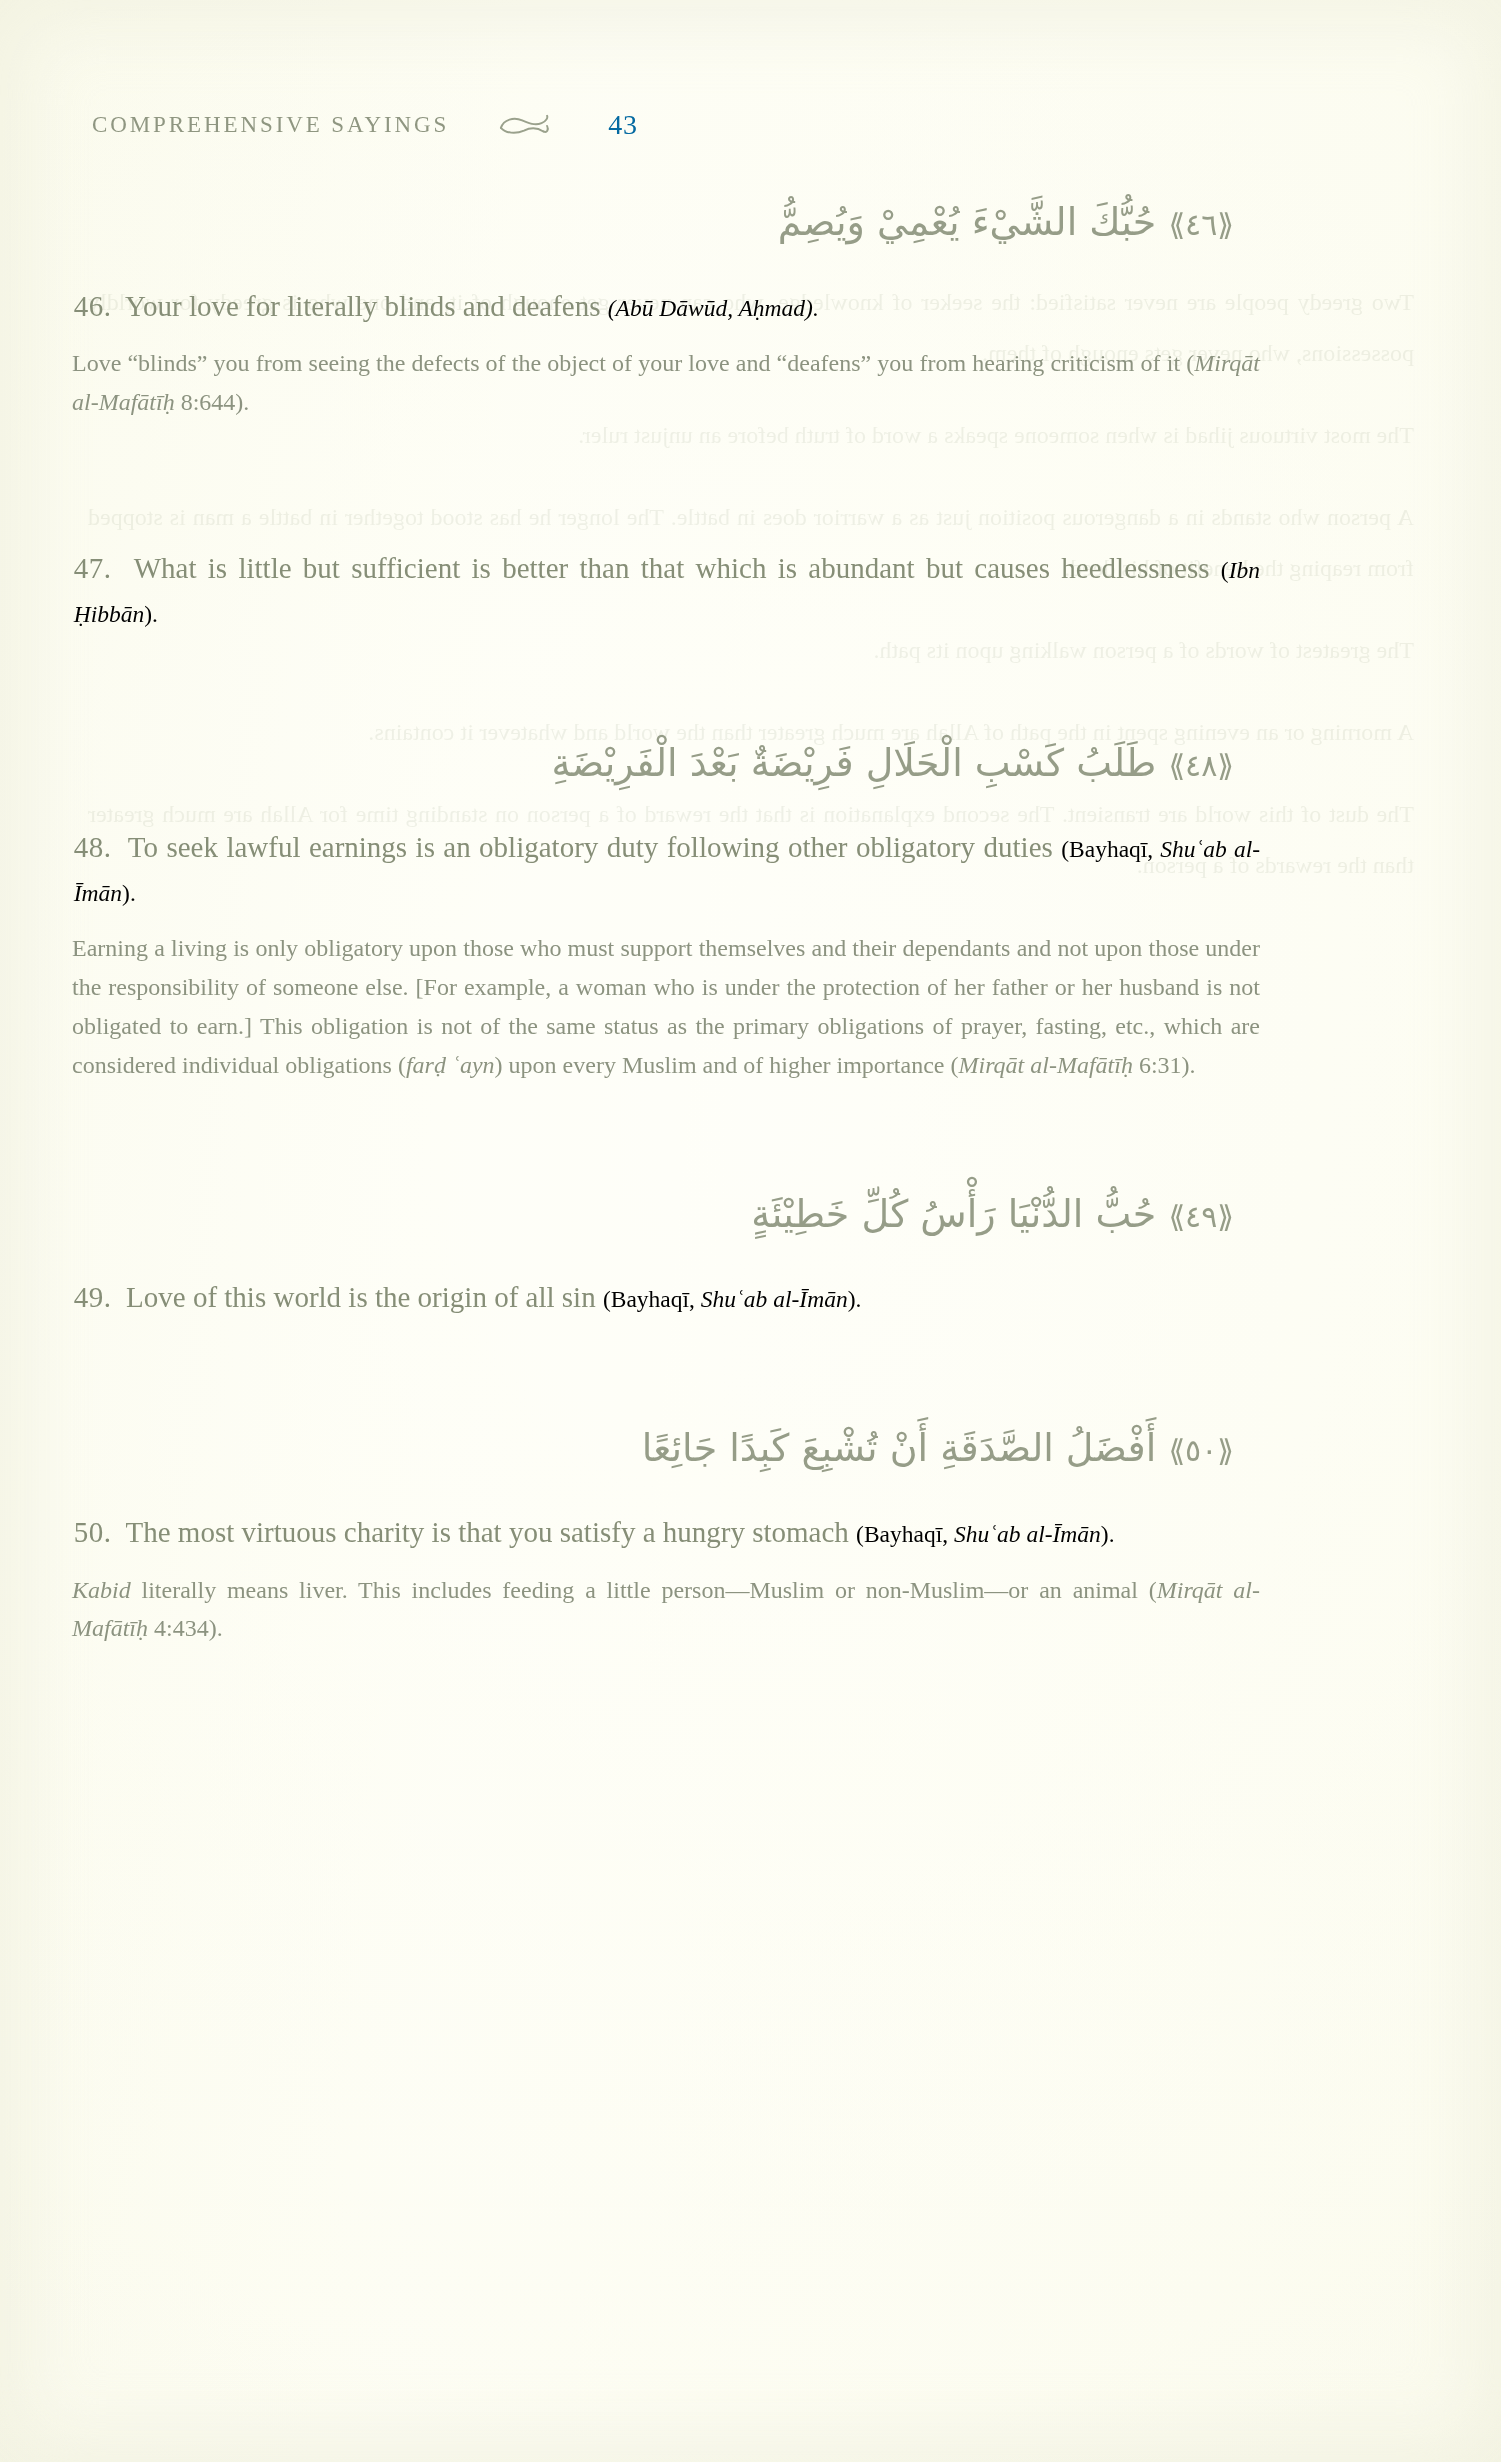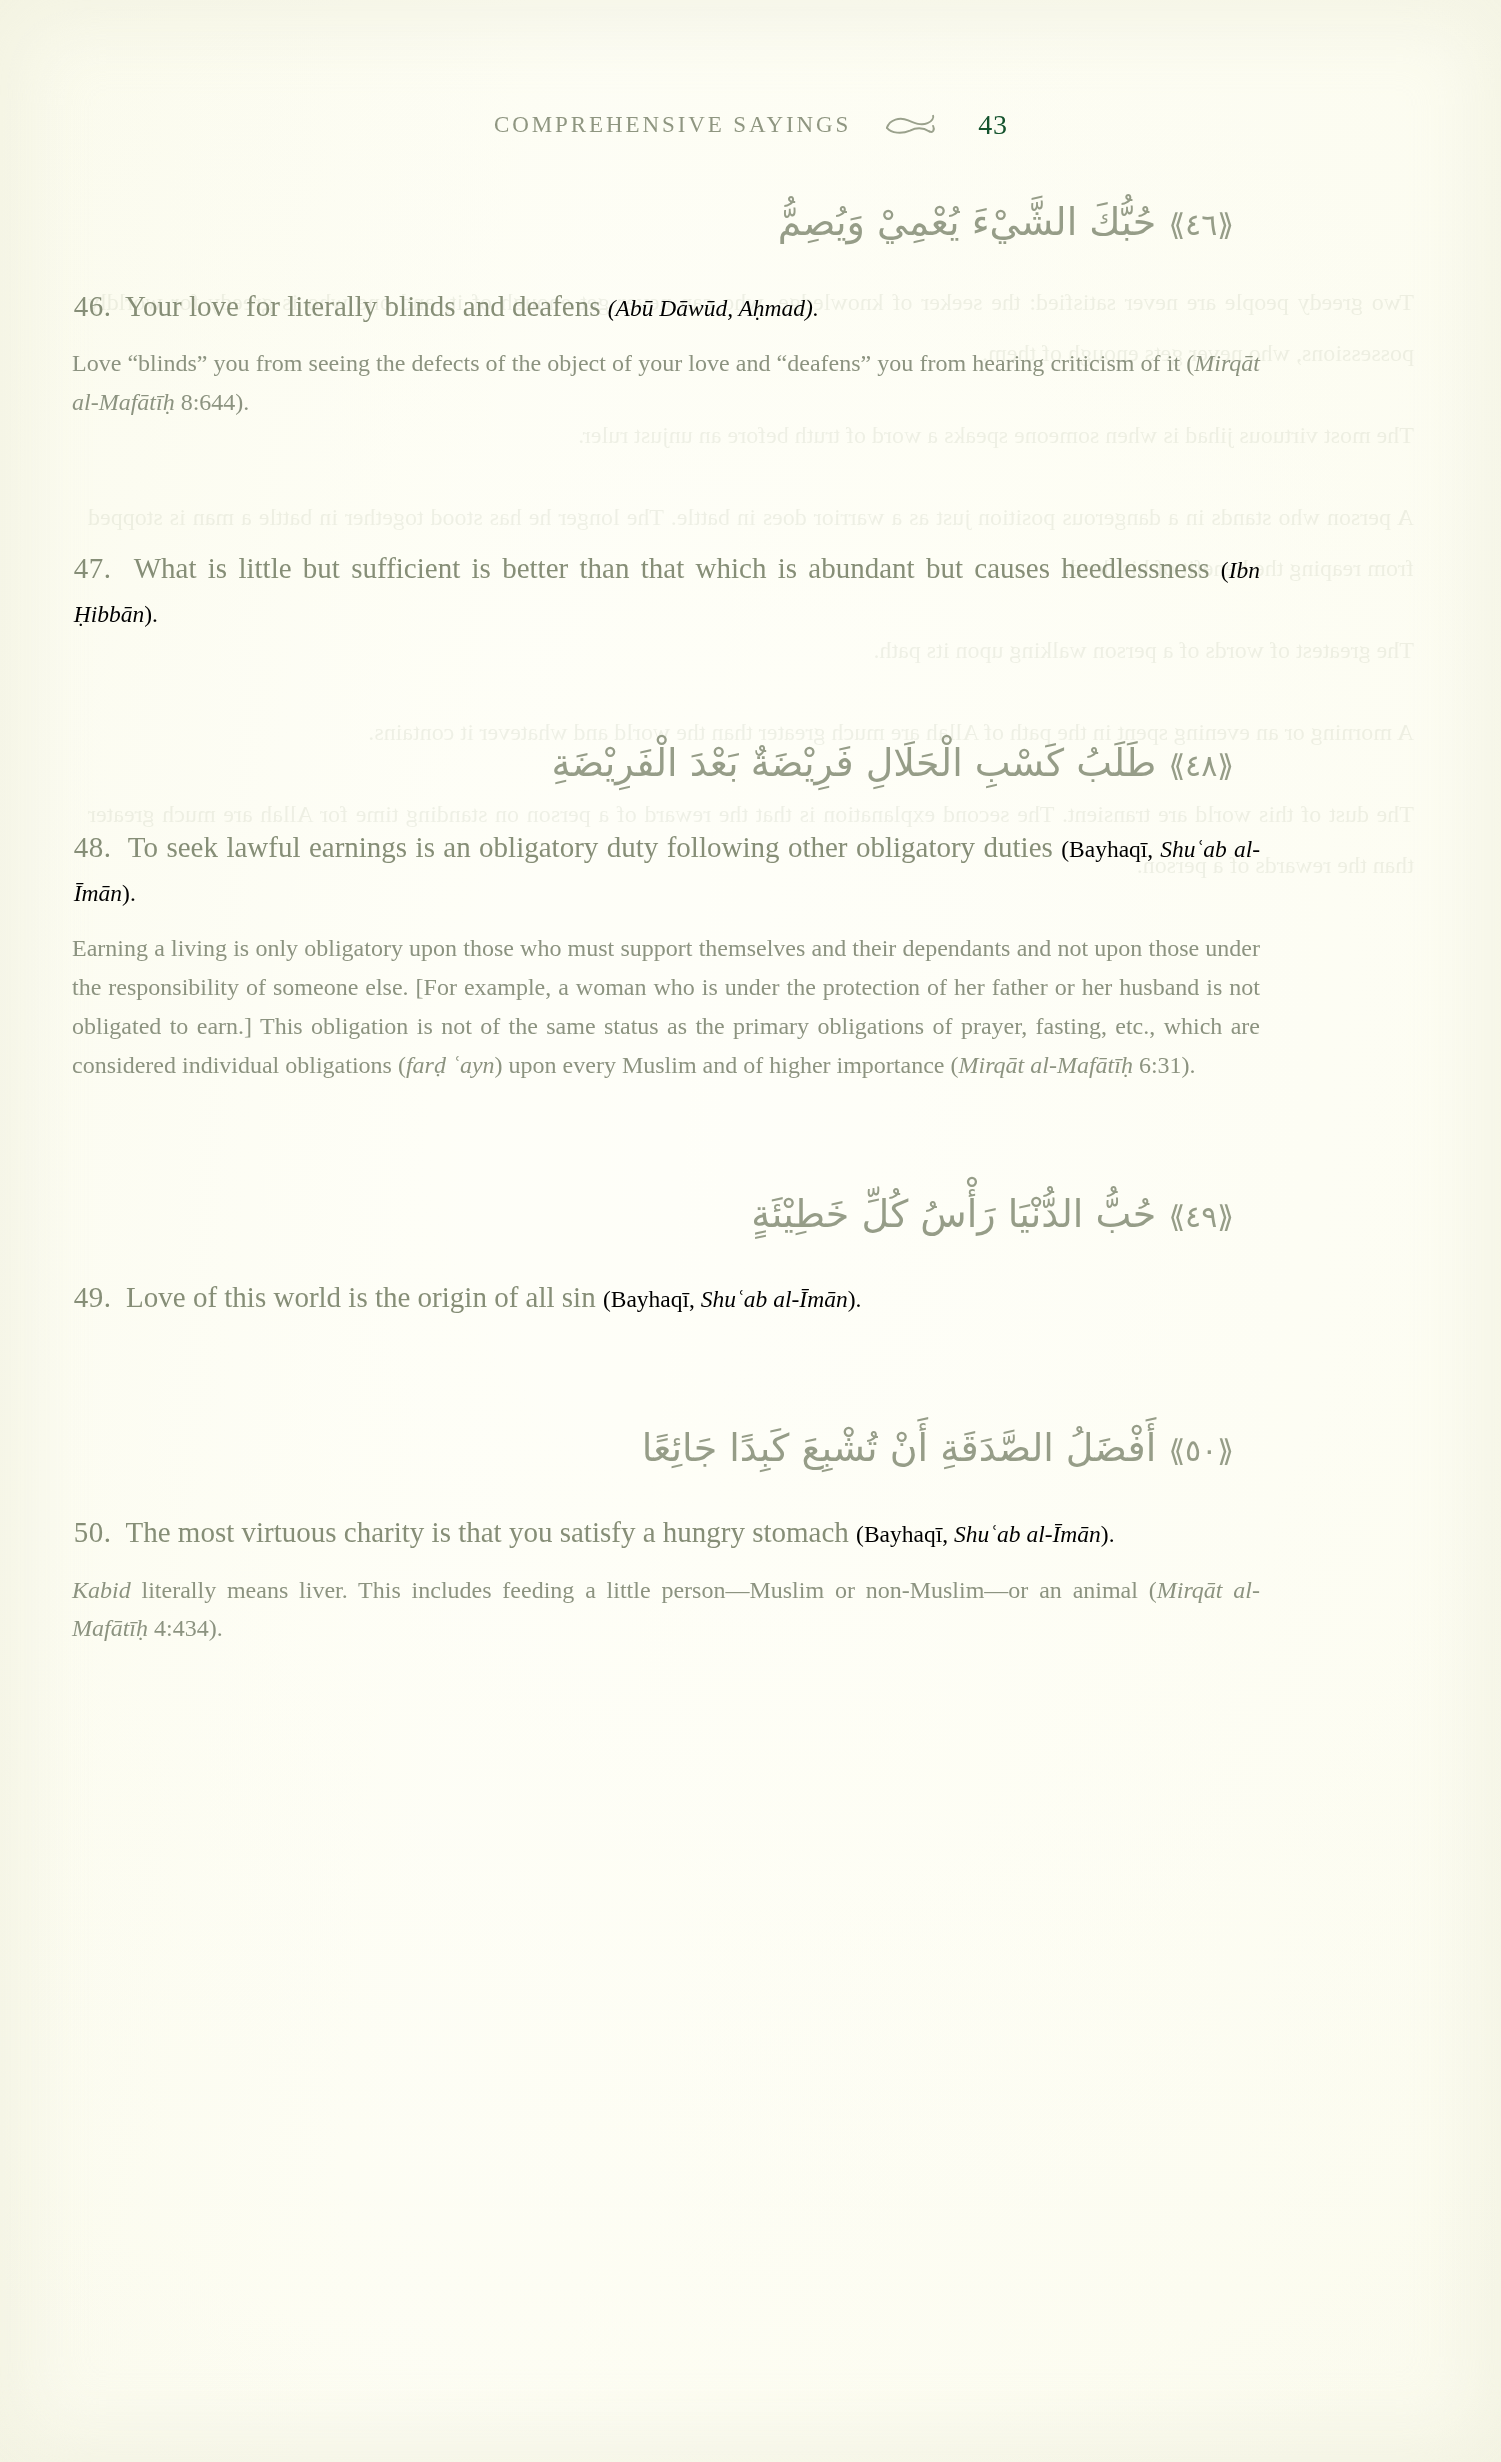--- a/index.html
+++ b/index.html
@@ -60,39 +60,39 @@
   }
 
   
   .running-head {
     position: absolute;
     top: 109px;
     left: 92px;
     right: 92px;
     display: flex;
     align-items: center;
-    justify-content: center;
-    gap: 0;
+    justify-content: flex-start;
+    gap: 16px;
   }
   .rh-title {
     font-size: 23px;
     letter-spacing: 2.9px;
     color: #8f9681;
     white-space: nowrap;
   }
   .rh-orn {
     margin-left: 33px;
     margin-right: 42px;
     color: #9aa18c;
     display: inline-flex;
     align-items: center;
   }
   .rh-page {
     font-size: 28px;
-    color: #14532d;
+    color: #0369a1;
     letter-spacing: 0.9px;
   }
 
   
   .col {
     position: absolute;
     left: 72px;
     width: 1188px;
     top: 189px;
   }

